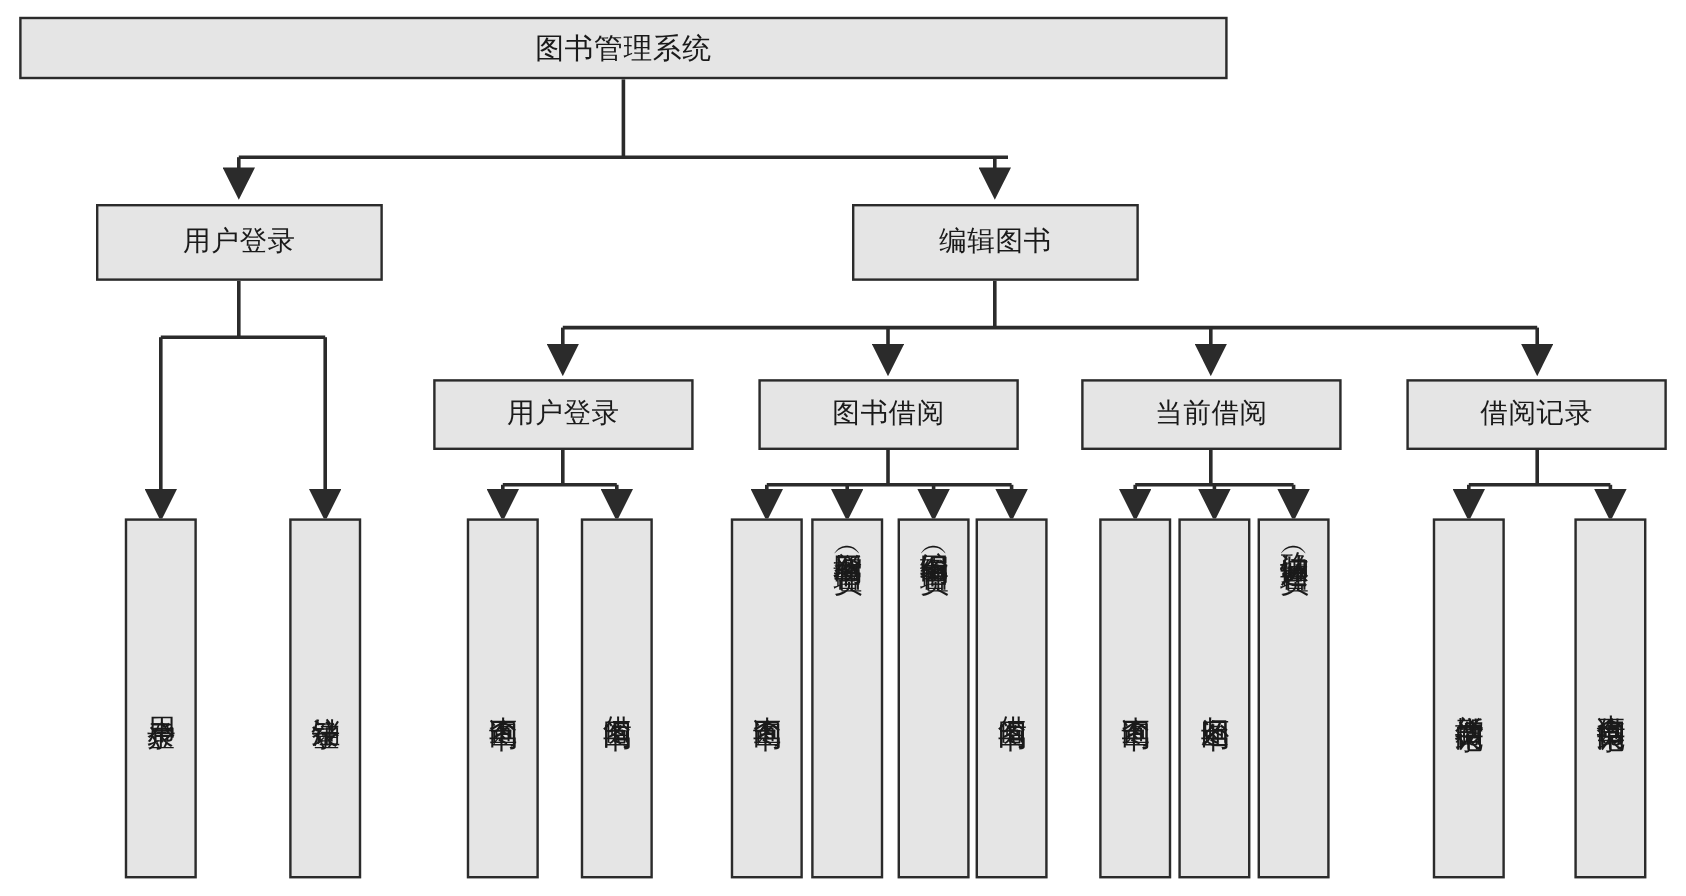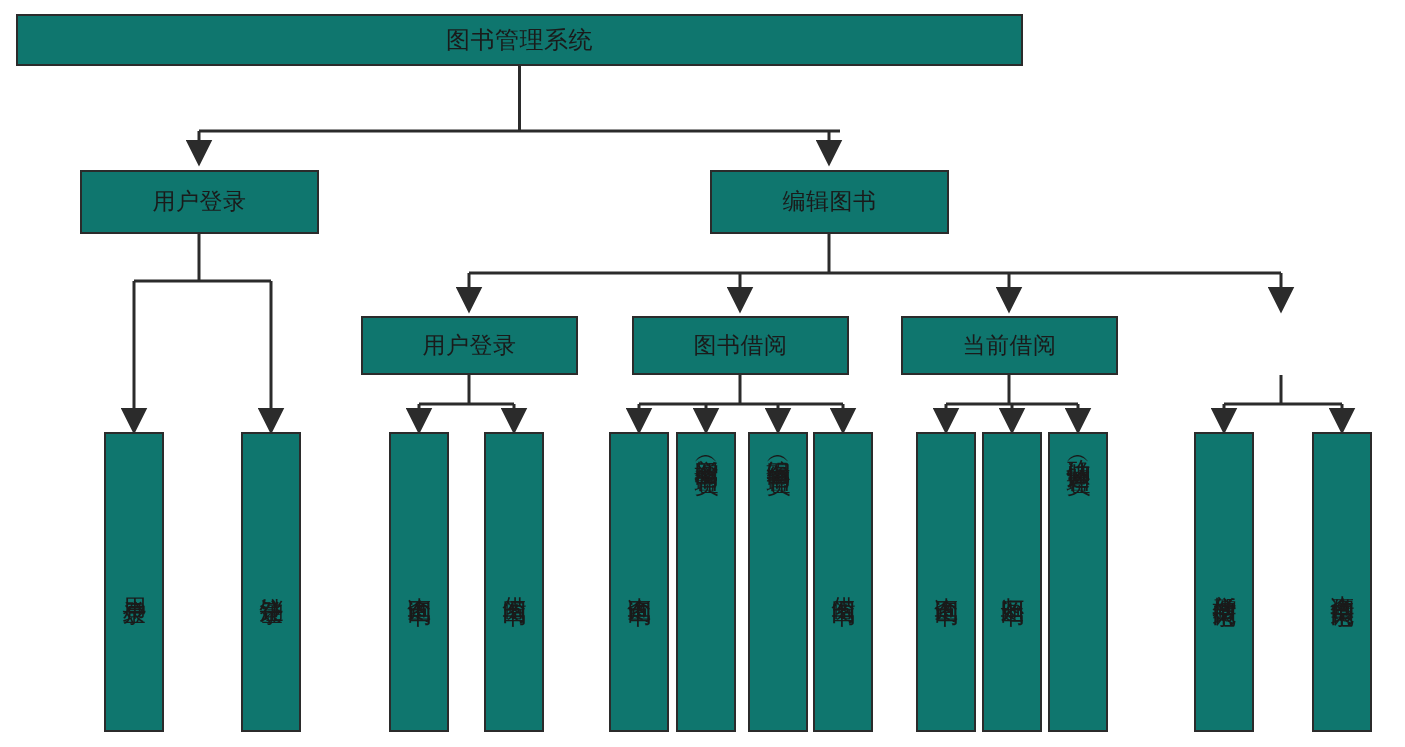--- a/index.html
+++ b/index.html
@@ -23,21 +23,21 @@
     left: 0;
     top: 0;
     width: 1405px;
     height: 747px;
     pointer-events: none;
   }
   .node {
     position: absolute;
     box-sizing: border-box;
     border: 2.5px solid #2b2b2b;
-    background: #0f766e;
+    background: #e5e5e5;
     display: flex;
     align-items: center;
     justify-content: center;
     color: #1a1a1a;
   }
   .node-label {
     display: block;
     line-height: 1.12;
     letter-spacing: 0.5px;
     white-space: nowrap;
@@ -146,20 +146,23 @@
   </div>
 
   <div class="node horiz" style="left:901px; top:316px; width:217px; height:59px;">
     <span class="node-label">当前借阅</span>
   </div>
 
   <div class="node horiz" style="left:632px; top:316px; width:217px; height:59px;">
     <span class="node-label">图书借阅</span>
   </div>
 
+  <div class="node horiz" style="left:1172px; top:316px; width:217px; height:59px;">
+    <span class="node-label">借阅记录</span>
+  </div>
 
   <div class="node vert center-text" style="left:104px; top:432px; width:60px; height:300px;">
     <span class="node-label">用户登录</span>
   </div>
 
   <div class="node vert center-text" style="left:241px; top:432px; width:60px; height:300px;">
     <span class="node-label">注销登录</span>
   </div>
 
   <div class="node vert center-text" style="left:389px; top:432px; width:60px; height:300px;">

